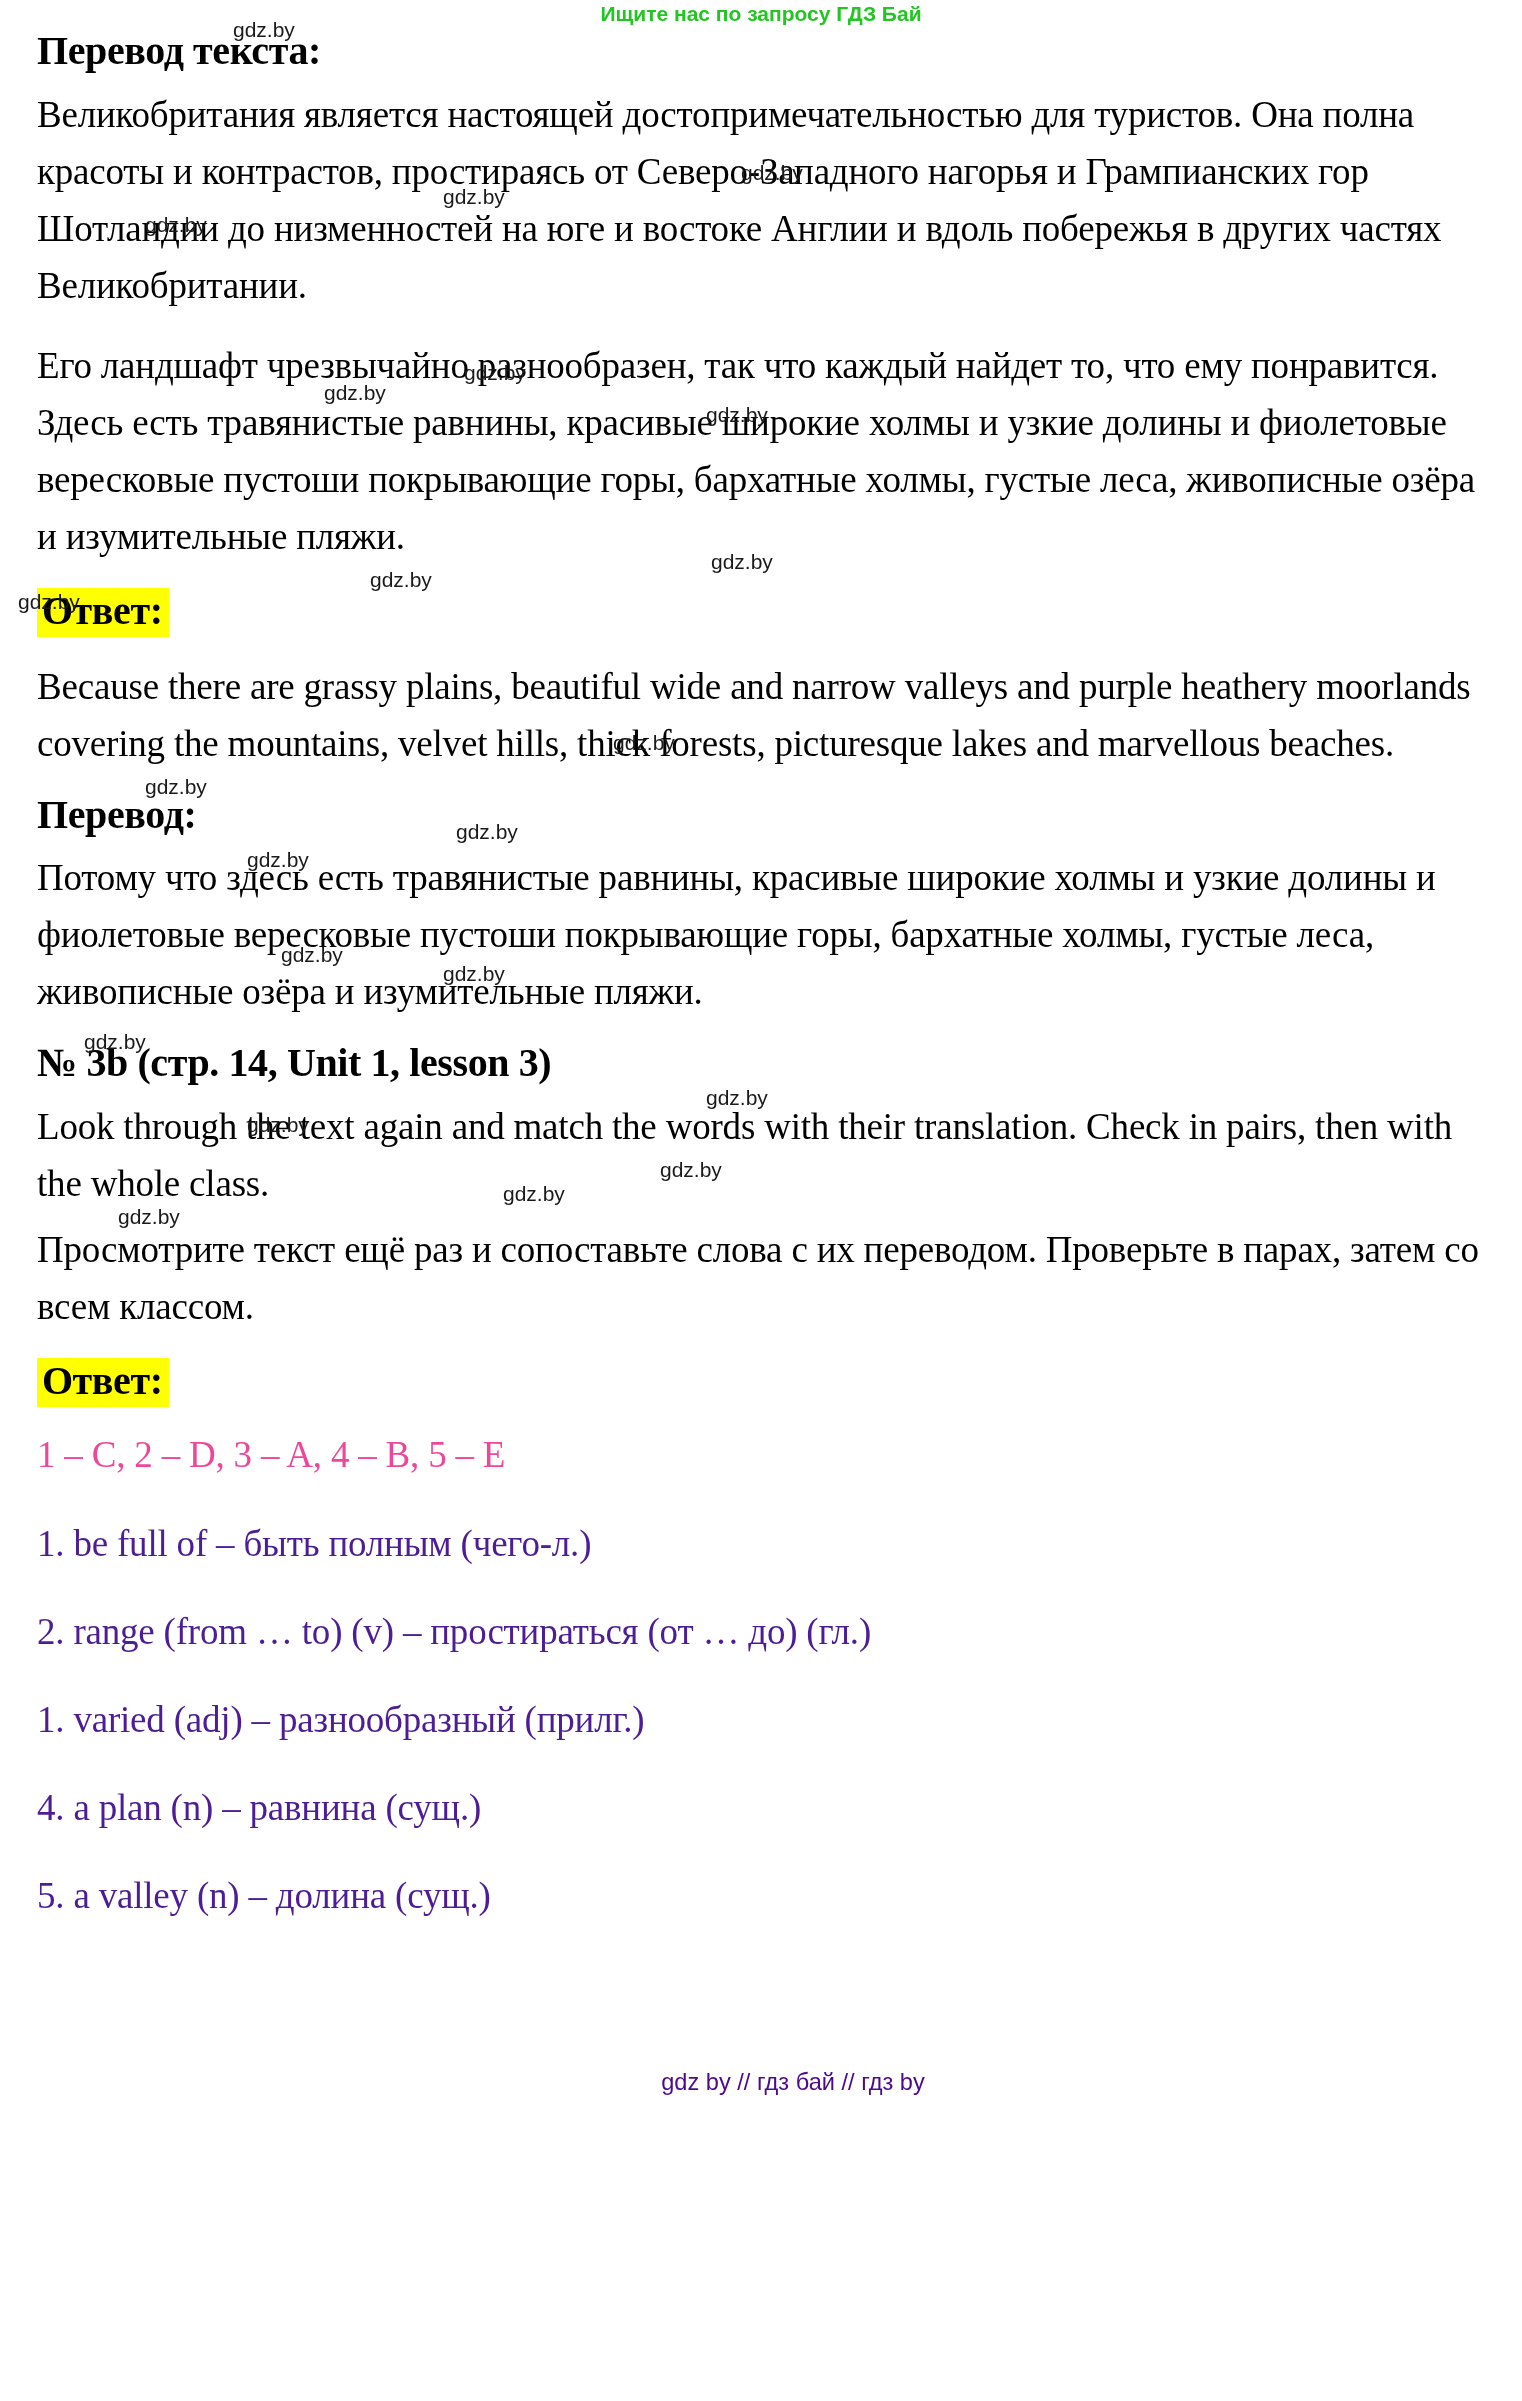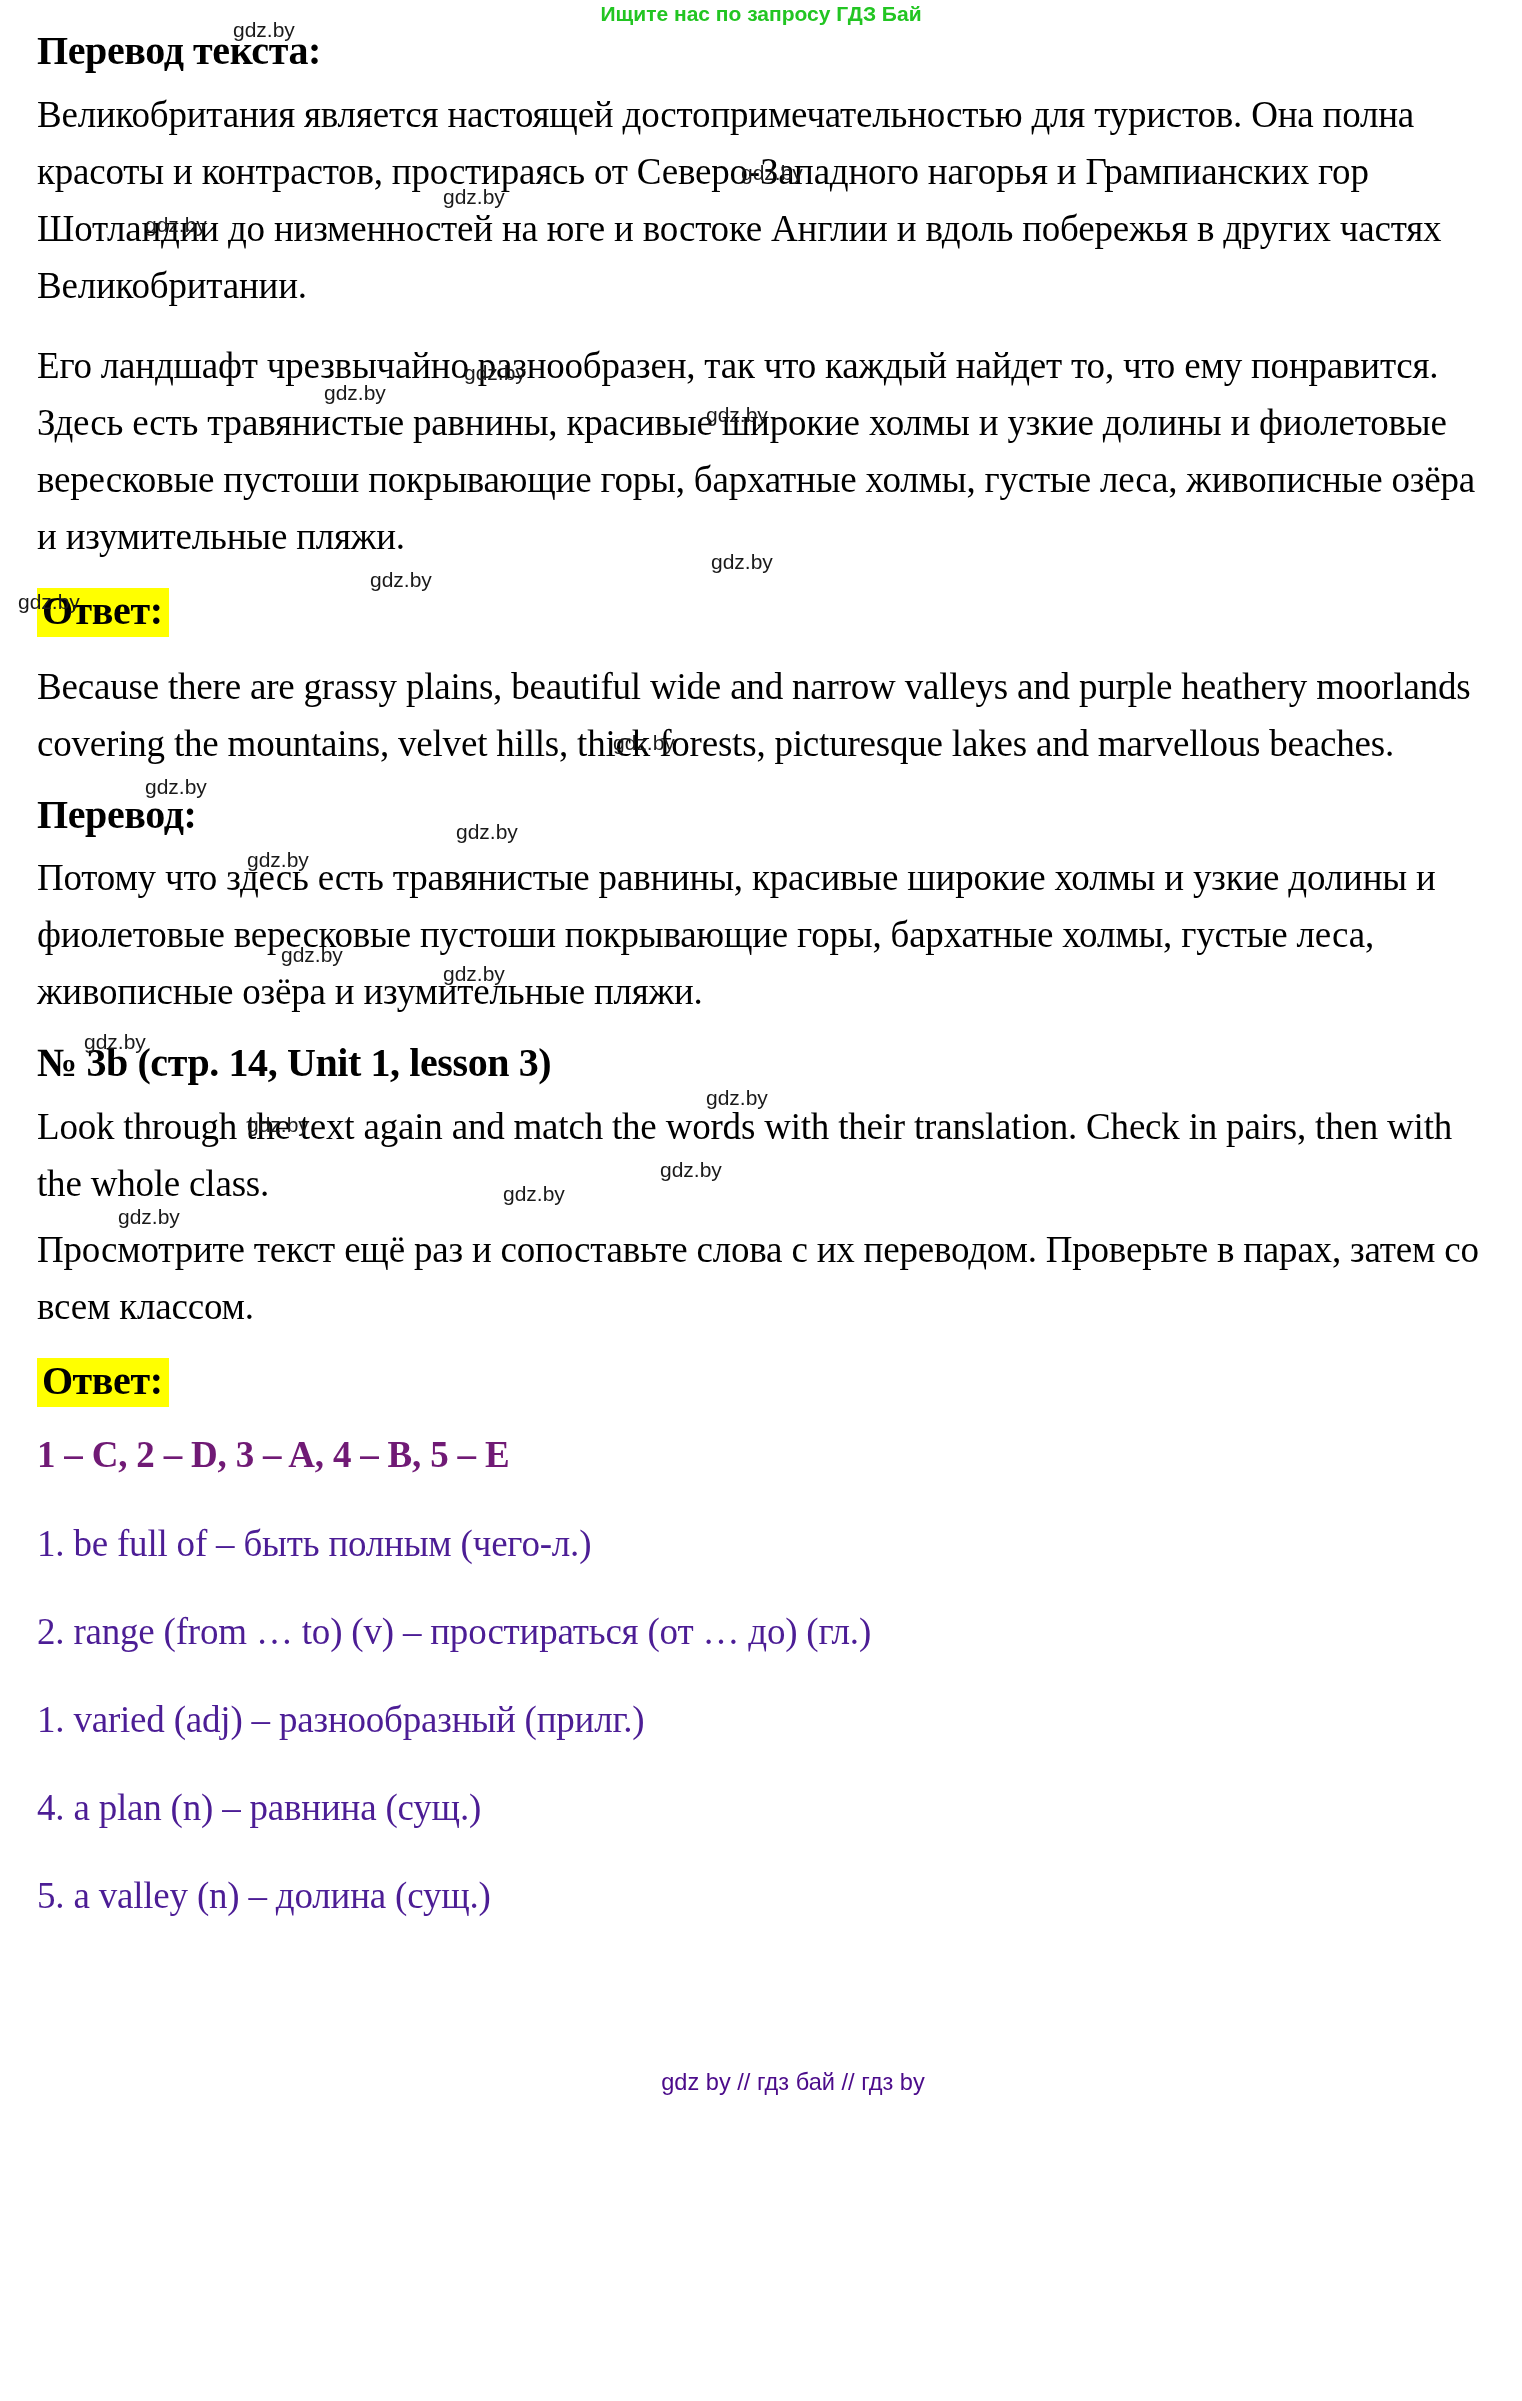--- a/index.html
+++ b/index.html
@@ -88,24 +88,23 @@
     line-height: 57px;
     color: #4c1d95;
     margin: 0 0 31px 0;
     letter-spacing: -0.2px;
   }
 
   .matchline {
     font-family: "Liberation Serif", "DejaVu Serif", serif;
     font-size: 37px;
     line-height: 54px;
-    color: #701a75;
+    color: #ec4899;
     margin: 6.5px 0 33px 0;
     letter-spacing: -0.2px;
-    font-weight: bold;
   }
 
   
   .wm {
     position: absolute;
     font-family: "Liberation Sans", "DejaVu Sans", sans-serif;
     font-size: 21px;
     font-weight: 400;
     color: #1a1a1a;
     white-space: nowrap;

